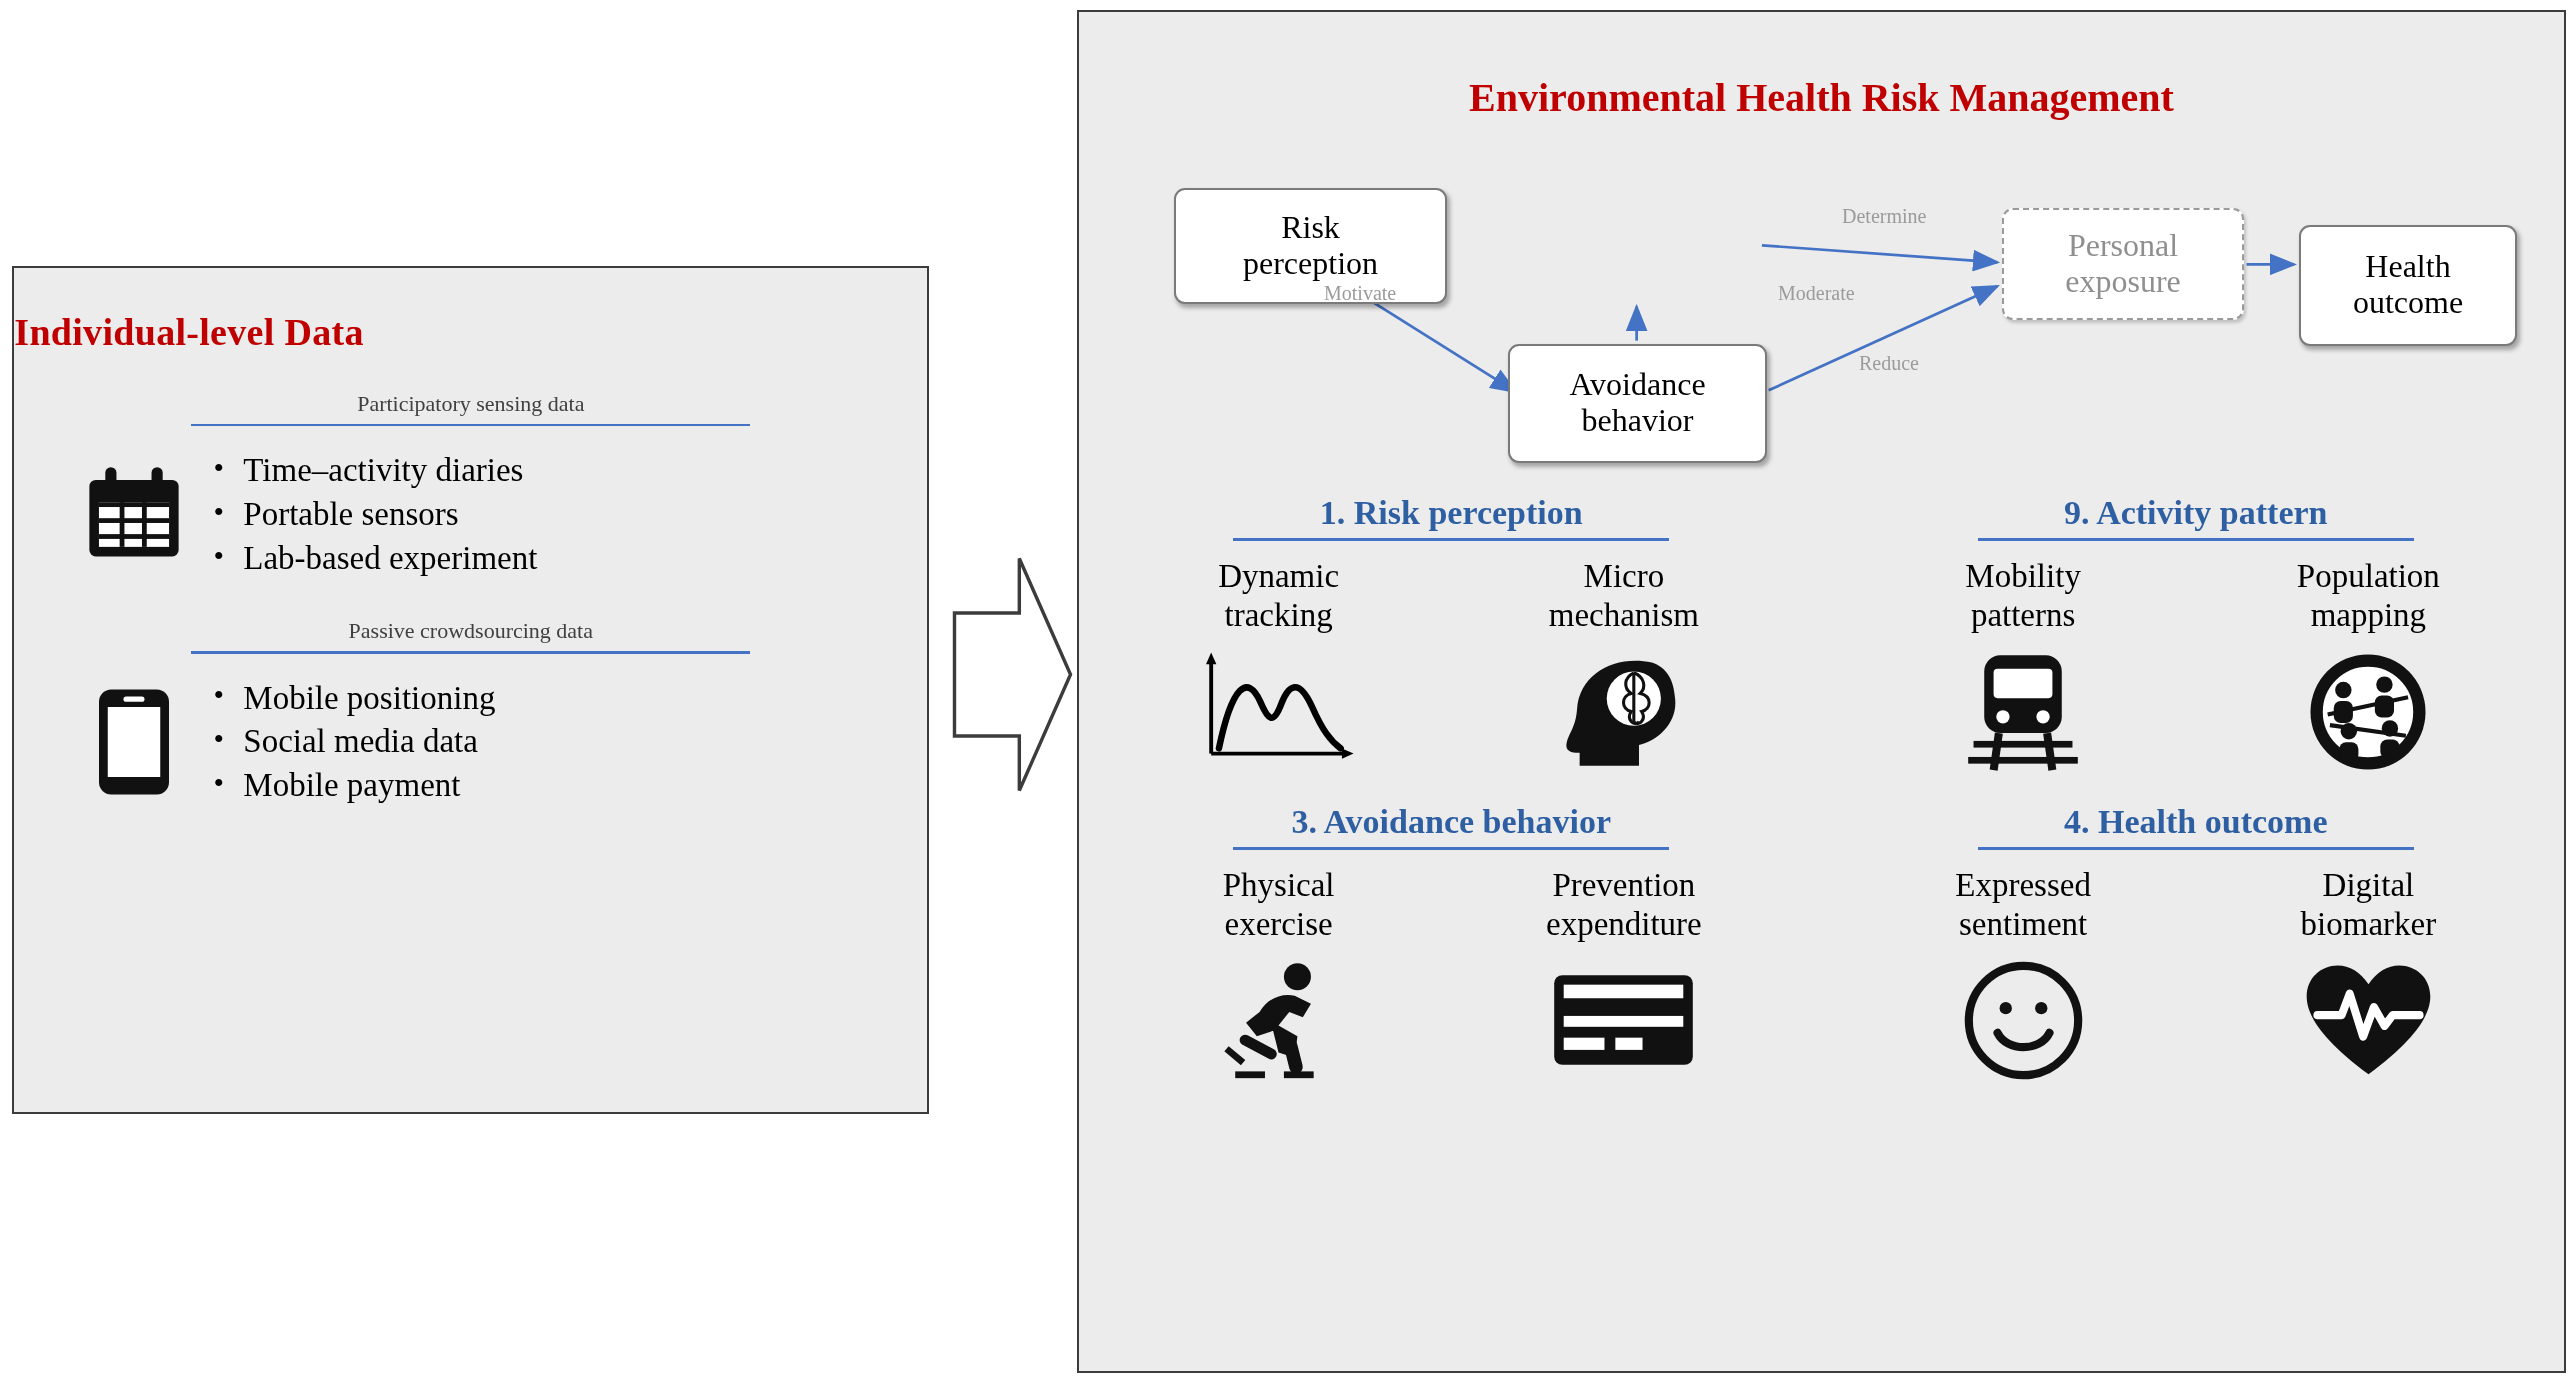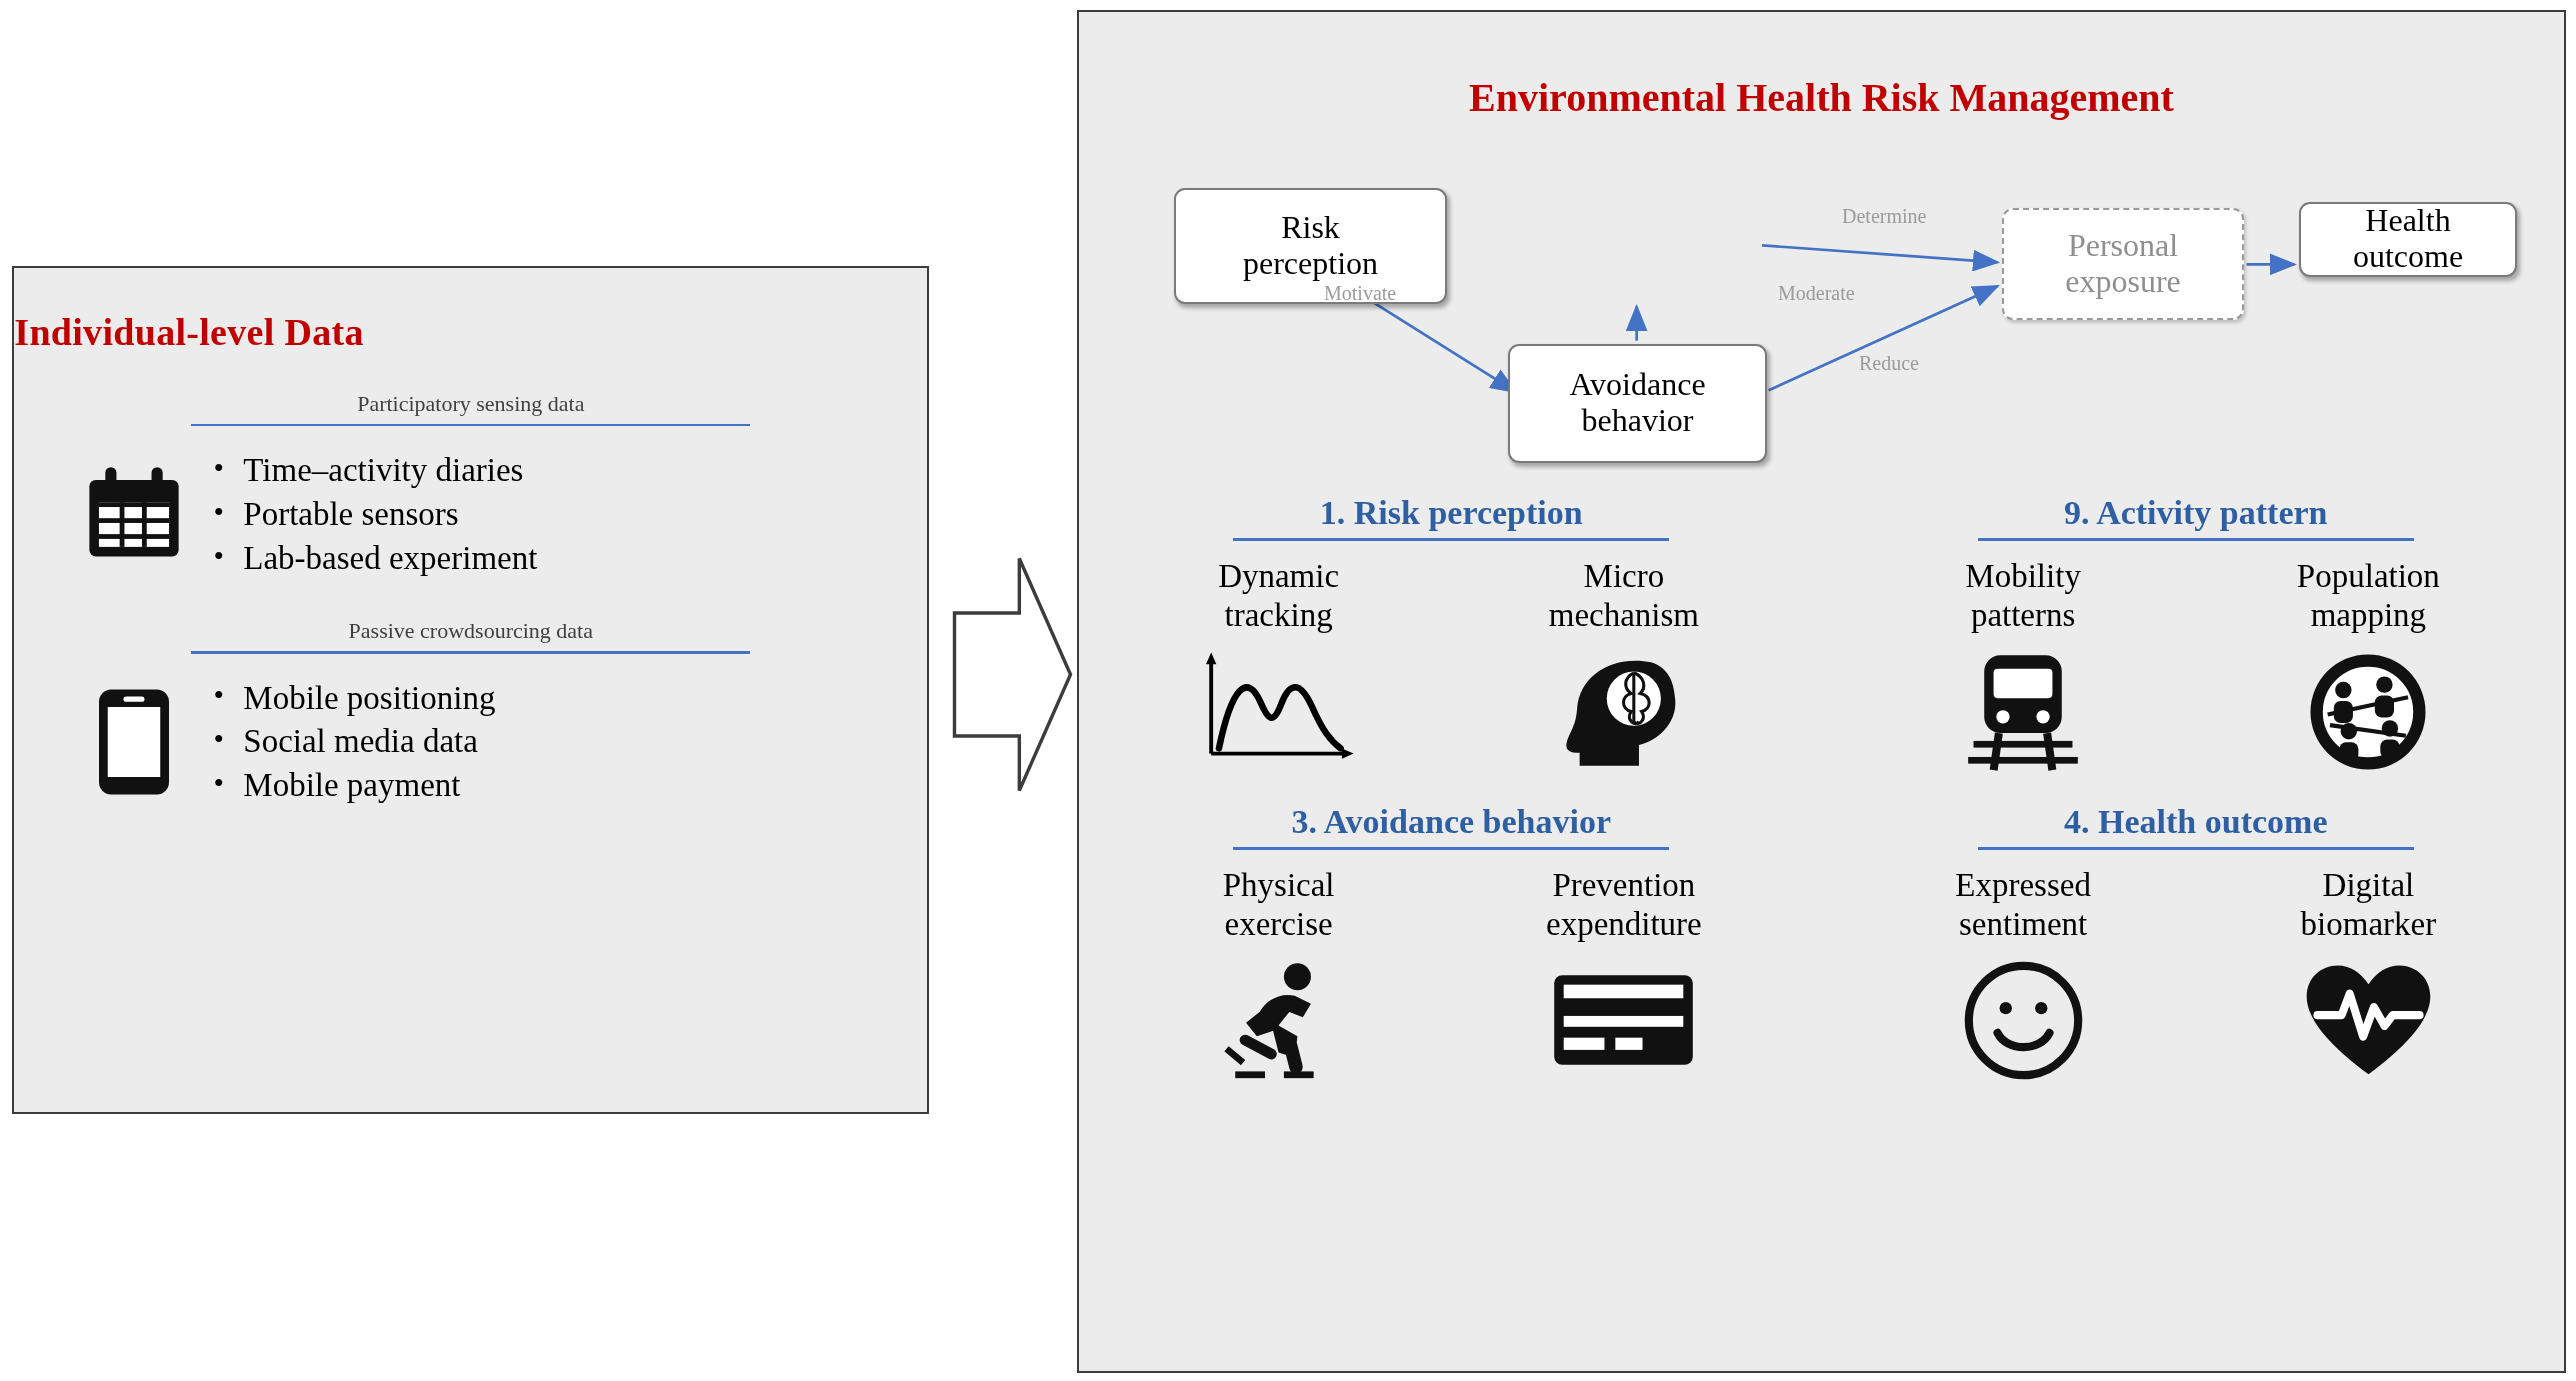--- a/index.html
+++ b/index.html
@@ -138,21 +138,21 @@
   }
   .node.dashed {
     border: 2px dashed #9a9a9a;
     color: #8f8f8f;
     box-shadow: 2px 2.7px 3.4px rgba(0,0,0,0.18);
   }
   #n-risk       { left: 95px;  top: 55px;  width: 273px; height: 116px; }
   #n-activity   { left: 436px;  top: 48px;  width: 245px; height: 119px; }
   #n-avoid      { left: 429px;  top: 211px; width: 259px; height: 119px; }
   #n-exposure   { left: 923px; top: 75px; width: 242px; height: 112px; }
-  #n-health     { left: 1220px; top: 69px; width: 218px; height: 75px; }
+  #n-health     { left: 1220px; top: 92px; width: 218px; height: 121px; }
 
   .edge-label {
     position: absolute;
     color: #9b9b9b;
     font-size: 20px;
     white-space: nowrap;
   }
   #lbl-motivate  { left: 245px;  top: 149px; }
   #lbl-moderate  { left: 699px; top: 149px; }
   #lbl-determine { left: 763px; top: 72px; }

